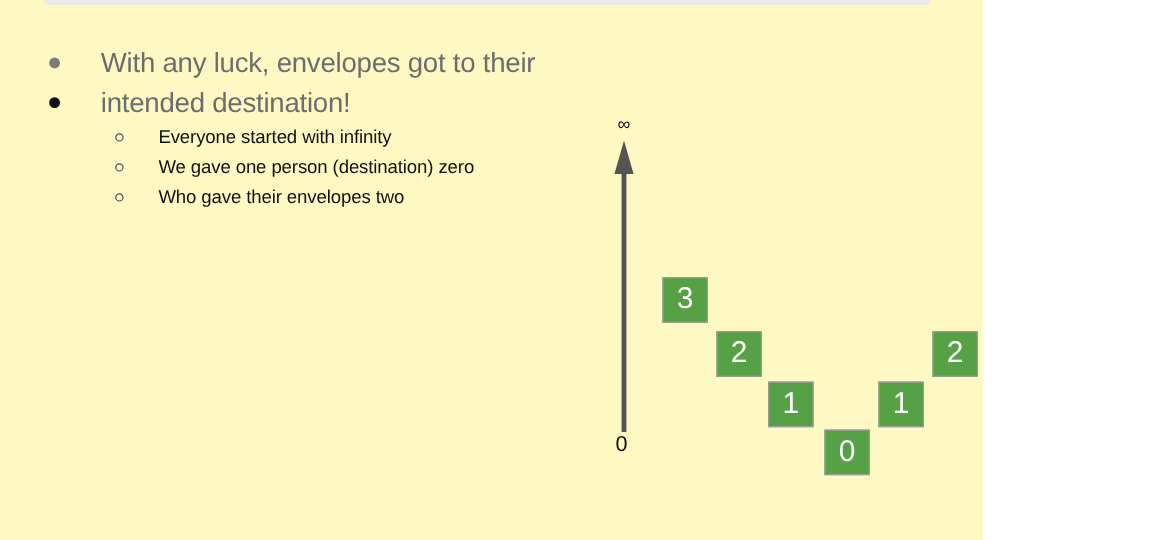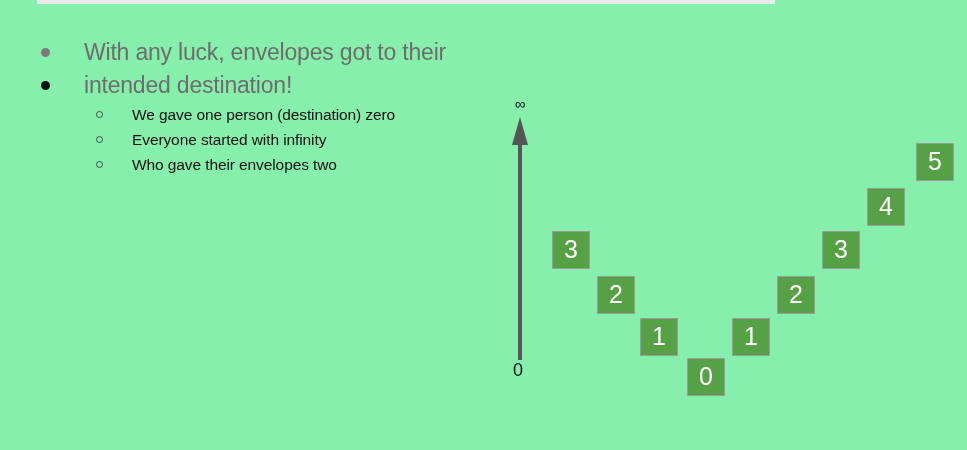--- a/index.html
+++ b/index.html
@@ -7,23 +7,23 @@
     margin: 0;
     padding: 0;
     background: #ffffff;
   }
   body {
     font-family: "Liberation Sans", sans-serif;
     -webkit-font-smoothing: antialiased;
   }
   #slide {
     position: relative;
-    width: 967px;
+    width: 819px;
     height: 450px;
-    background: #86efac;
+    background: #fef9c3;
     overflow: hidden;
   }
 
   
   #top-bar {
     position: absolute;
     left: 37px;
     top: 0px;
     width: 738px;
     height: 4px;
@@ -157,25 +157,25 @@
   <div id="bullet-list">
       <div class="bullet-row lvl1 muted">
         <span class="marker"></span>
         <span class="btext">With any luck, envelopes got to their intended destination!</span>
       </div>
       <div class="bullet-row lvl1 strong">
         <span class="marker"></span>
       </div>
       <div class="bullet-row lvl2">
         <span class="marker"></span>
-        <span class="btext">We gave one person (destination) zero</span>
+        <span class="btext">Everyone started with infinity</span>
       </div>
       <div class="bullet-row lvl2">
         <span class="marker"></span>
-        <span class="btext">Everyone started with infinity</span>
+        <span class="btext">We gave one person (destination) zero</span>
       </div>
       <div class="bullet-row lvl2">
         <span class="marker"></span>
         <span class="btext">Who gave their envelopes two</span>
       </div>
     </div>
 
   <div id="diagram">
     <div id="axis-top-label">∞</div>
     <div id="axis-arrowhead"></div>

